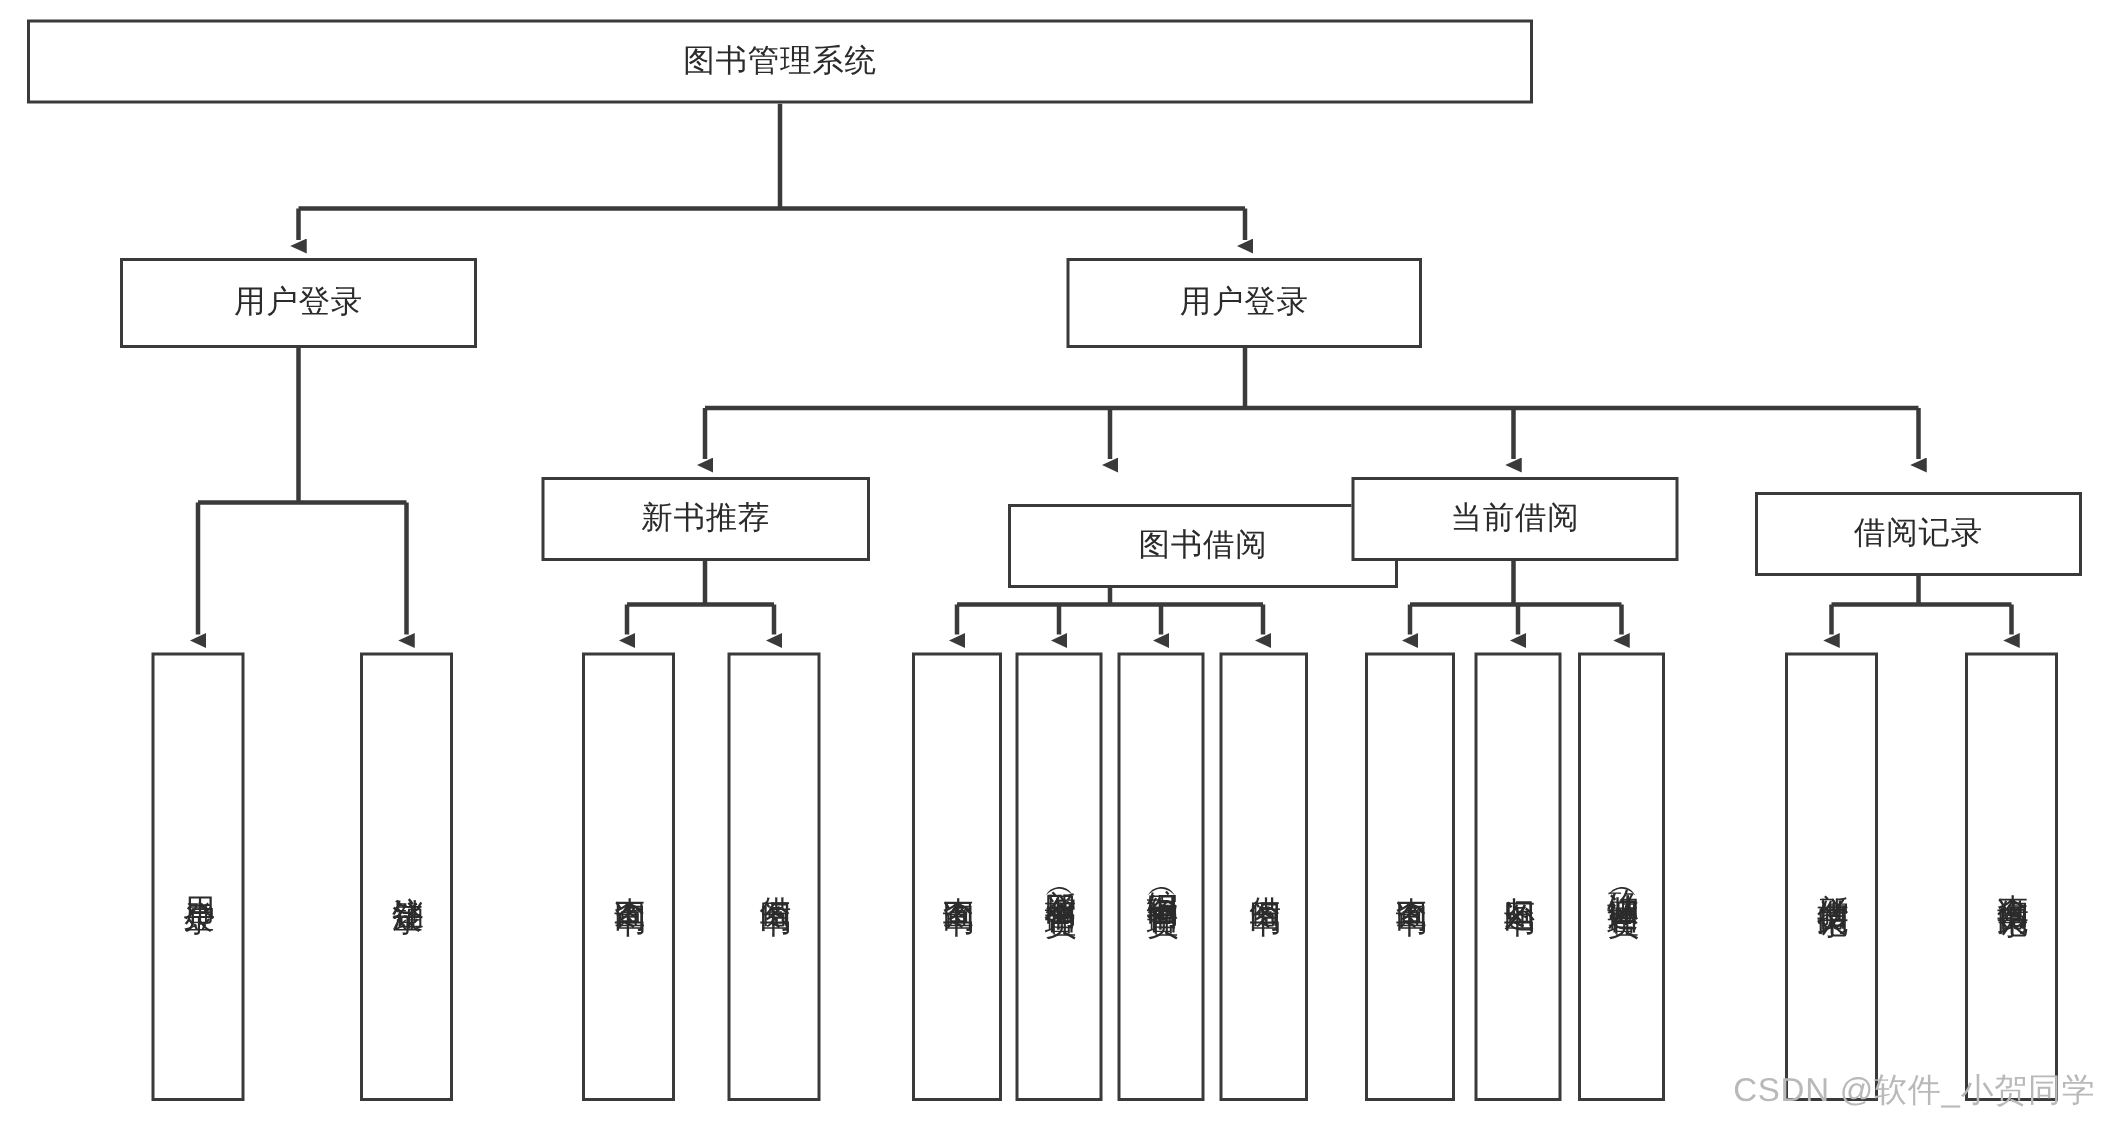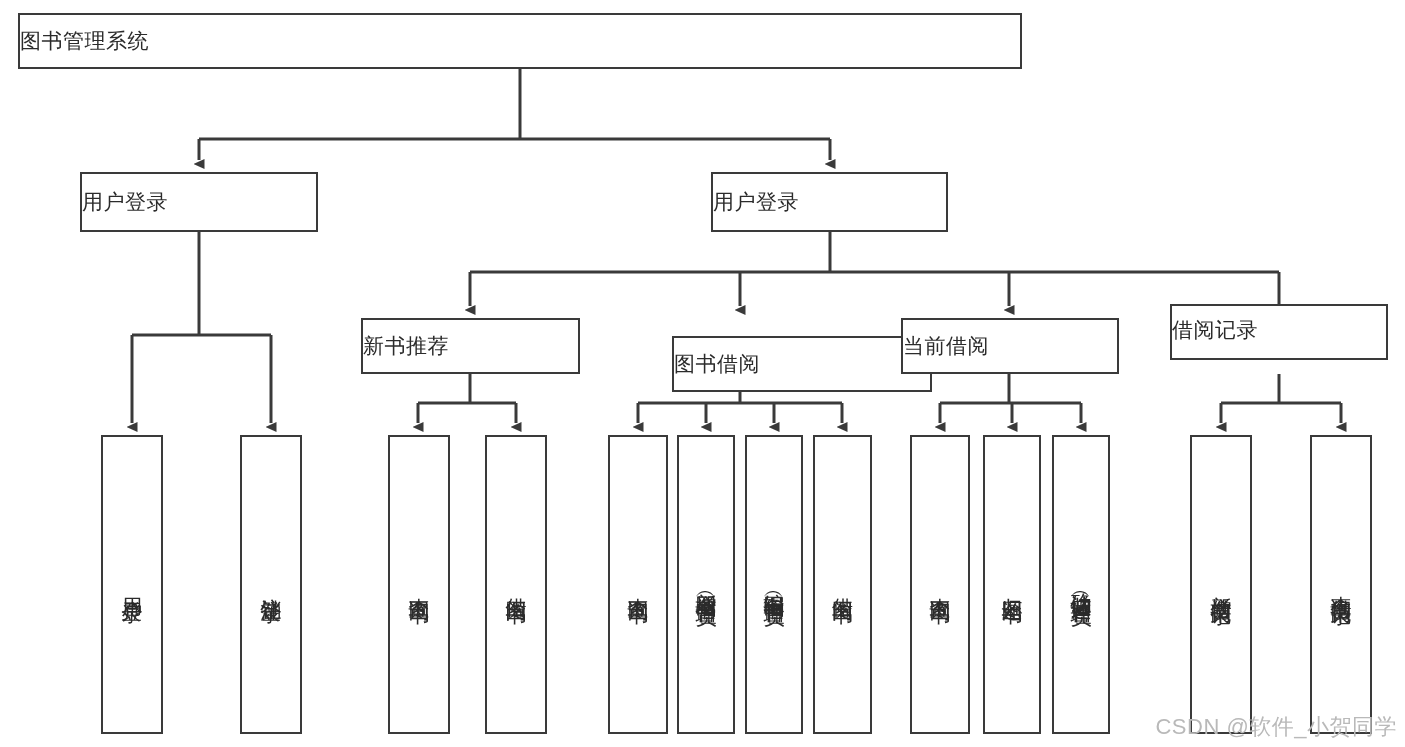--- a/index.html
+++ b/index.html
@@ -27,20 +27,21 @@
     height: 747px;
     pointer-events: none;
   }
   .node {
     position: absolute;
     box-sizing: border-box;
     background: #ffffff;
     border: 2.5px solid #3a3a3a;
     display: flex;
     align-items: center;
+    justify-content: center;
     color: #2b2b2b;
     line-height: 1.18;
   }
   .node .label {
     display: block;
     text-align: center;
     letter-spacing: 0.5px;
   }
   .node.horiz .label {
     writing-mode: horizontal-tb;
@@ -135,21 +136,21 @@
 
   <div class="node horiz" style="left:361px; top:318px; width:219px; height:56px;">
     <span class="label">新书推荐</span>
   </div>
   <div class="node horiz" style="left:632px; top:336px; width:260px; height:56px;margin-left:40px;">
     <span class="label">图书借阅</span>
   </div>
   <div class="node horiz" style="left:901px; top:318px; width:218px; height:56px;">
     <span class="label">当前借阅</span>
   </div>
-  <div class="node horiz" style="left:1170px; top:304px; width:218px; height:56px;font-family:Liberation Mono, monospace;">
+  <div class="node horiz" style="left:1170px; top:328px; width:218px; height:56px;">
     <span class="label">借阅记录</span>
   </div>
 
   <div class="node vert" style="left:101px; top:435px; width:62px; height:299px;">
     <span class="label">用户登录</span>
   </div>
   <div class="node vert" style="left:240px; top:435px; width:62px; height:299px;">
     <span class="label">注销登录</span>
   </div>
 

